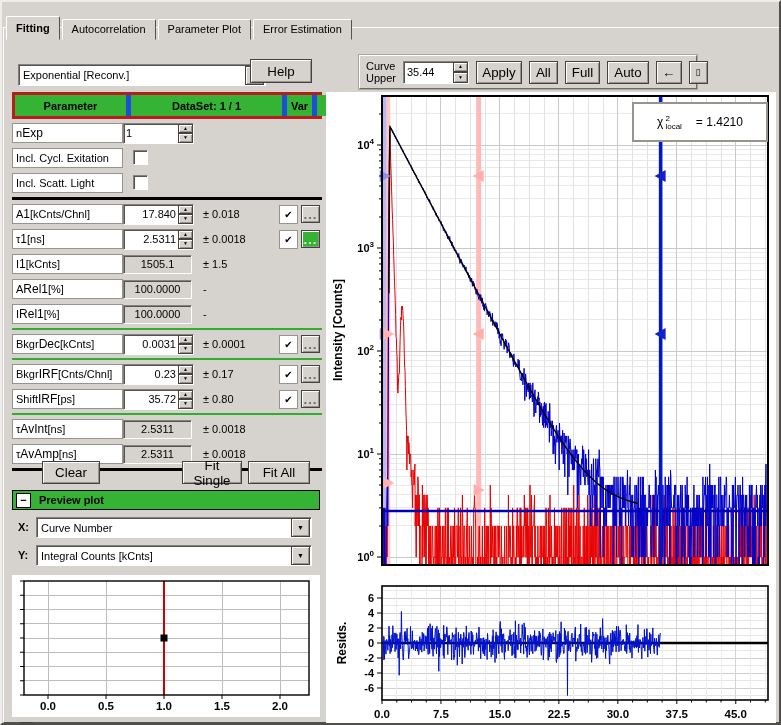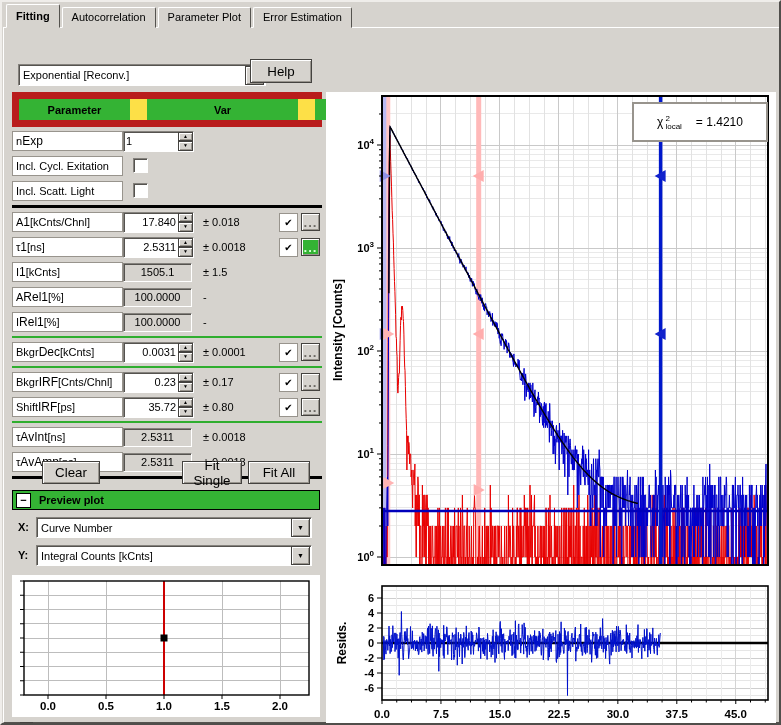--- a/index.html
+++ b/index.html
@@ -1,21 +1,21 @@
 <!DOCTYPE html>
 <html><head>
 <meta charset="utf-8">
 <style>
   html,body{margin:0;padding:0;background:#9a989f;}
   .window{position:relative;width:781px;height:725px;background:#d6d3ce;
     font-family:"Liberation Sans",sans-serif;font-size:11px;color:#000;overflow:hidden;
     border:2px solid;border-color:#efedea #504e4b #504e4b #efedea;box-sizing:border-box;}
   svg text{font-family:"Liberation Sans",sans-serif;}
   
-  .tabbar{position:absolute;left:4px;top:2px;height:24px;display:flex;align-items:flex-end;z-index:3;}
+  .tabbar{position:absolute;left:4px;top:14px;height:24px;display:flex;align-items:flex-end;z-index:3;}
   .tab{height:19px;line-height:19px;padding:0 9px;margin-right:2px;background:#d6d3ce;
     border:1px solid;border-color:#fff #55534f #d6d3ce #fff;border-radius:2px 2px 0 0;}
   .tab.active{height:22px;line-height:22px;font-weight:bold;}
   .content{position:absolute;left:1px;top:25px;width:775px;height:694px;background:#d6d3ce;
     border:1px solid;border-color:#fff #55534f #55534f #fff;}
   
   .btn{display:flex;align-items:center;justify-content:center;background:#d6d3ce;cursor:default;
     border:1px solid #44423f;box-shadow:inset 1px 1px 0 #ffffff, inset -1px -1px 0 #98948d;}
   .sunken{background:#fff;border:1px solid;border-color:#85827d #fff #fff #85827d;
     box-shadow:inset 1px 1px 0 #55534f;}
@@ -26,21 +26,21 @@
   
   .model-combo{left:14px;top:36px;width:248px;height:22px;}
   .help-btn{position:absolute;left:246px;top:31px;width:62px;height:24px;}
   .curve-group{position:absolute;left:355px;top:27px;width:338px;height:34px;display:flex;align-items:center;
     border:1px solid;border-color:#fff #6e6b66 #6e6b66 #fff;box-shadow:0 0 0 1px #aaa7a0;padding:0 6px;box-sizing:border-box;gap:7px;}
   .cu-spin{display:flex;width:64px;height:21px;}
   .cu-spin input{flex:1;min-width:0;border:0;outline:0;background:transparent;font:11px "Liberation Sans",sans-serif;padding:0 1px 0 3px;}
   .tb{height:23px;}
   
   .ptable{position:absolute;left:8px;top:64px;width:310px;}
-  .phead{display:grid;grid-template-columns:111px 151px 25px 19px;gap:17px;background:#fde047;border:7px solid #b91c1c;height:21px;}
+  .phead{display:grid;grid-template-columns:111px 151px 25px 19px;gap:5px;background:#1d4ed8;border:3px solid #b91c1c;height:21px;}
   .phead div{background:#34b334;display:flex;align-items:center;justify-content:center;font-weight:bold;}
   .prow{display:grid;grid-template-columns:111px 73px 81px 24px 21px;height:22px;margin-top:3px;align-items:center;}
   .plabel{height:20px;background:#fff;border:1px solid #98948d;display:flex;align-items:center;padding-left:3px;box-sizing:border-box;}
   .plabel sub{font-size:12px;}
   .pspin{display:flex;width:69px;height:19px;}
   .pspin input{flex:1;min-width:0;border:0;outline:0;background:transparent;font:11px "Liberation Sans",sans-serif;text-align:right;padding:0 2px;}
   .pspin input.left{text-align:left;}
   .pread{width:69px;height:19px;background:#d6d3ce;border:1px solid;border-color:#85827d #fff #fff #85827d;
     box-shadow:inset 1px 1px 0 #55534f;display:flex;align-items:center;justify-content:center;box-sizing:border-box;}
   .perr{padding-left:7px;}
@@ -88,24 +88,41 @@
   </div>
 
   <div class="content">
 
     <div class="combo sunken model-combo">
       <span>Exponential [Reconv.]</span>
       <span class="btn arrow-btn">▼</span>
     </div>
     <button class="btn help-btn">Help</button>
 
+    <div class="curve-group">
+      <span>Curve Upper</span>
+      <span class="sunken cu-spin">
+        <input value="35.44" style="">
+        <span class="spinner">
+          <span class="btn sbtn">▲</span>
+          <span class="btn sbtn">▼</span>
+        </span>
+      </span>
+      <button class="btn tb" style="width:46px">Apply</button>
+      <button class="btn tb" style="width:42px">All</button>
+      <button class="btn tb" style="width:42px">Full</button>
+      <button class="btn tb" style="width:42px">Auto</button>
+      <button class="btn tb" style="width:26px;font-weight:bold">←</button>
+      <button class="btn tb" style="width:22px;font-size:9px">▯</button>
+    </div>
 
     <div class="ptable">
       <div class="phead">
         <div>Parameter</div>
+        <div>DataSet: 1 / 1</div>
         <div>Var</div>
         <div></div>
       </div>
 
       <div class="prow">
         <div class="plabel">
             <span>n</span>
             <sub>Exp</sub>
             <span></span>
           </div>

